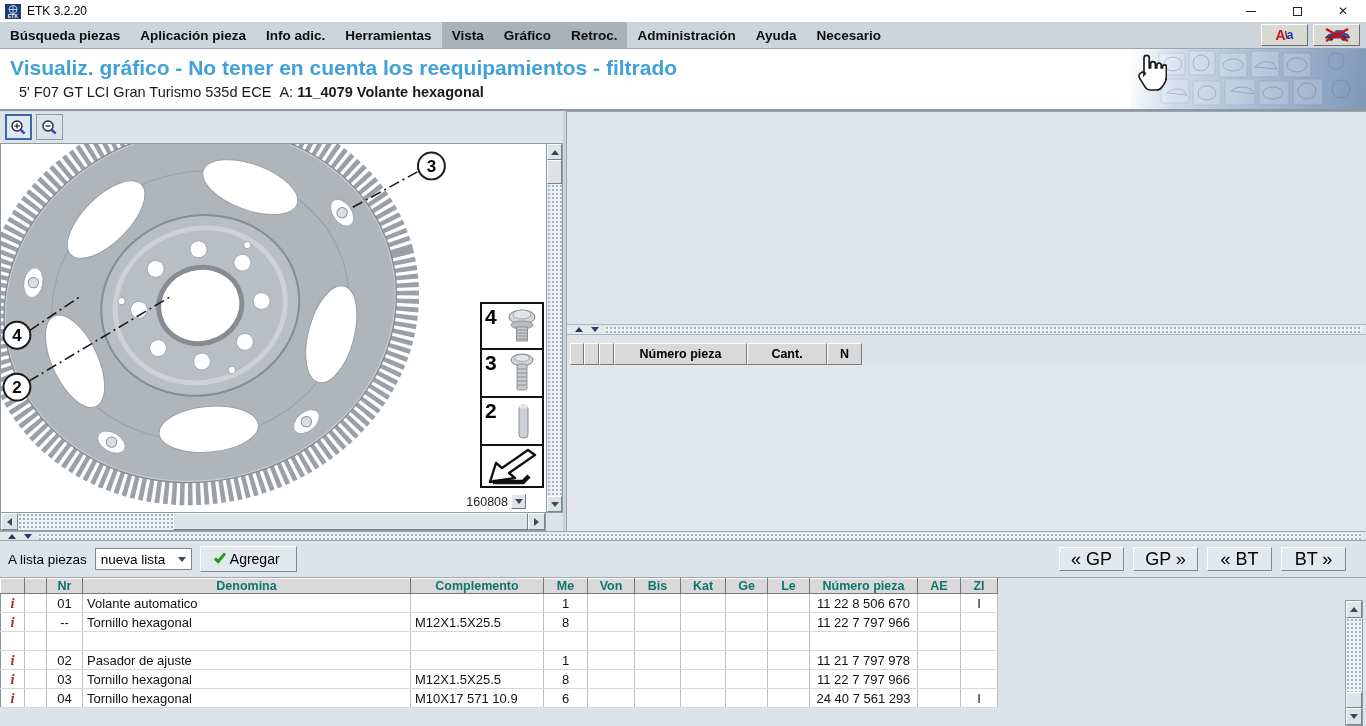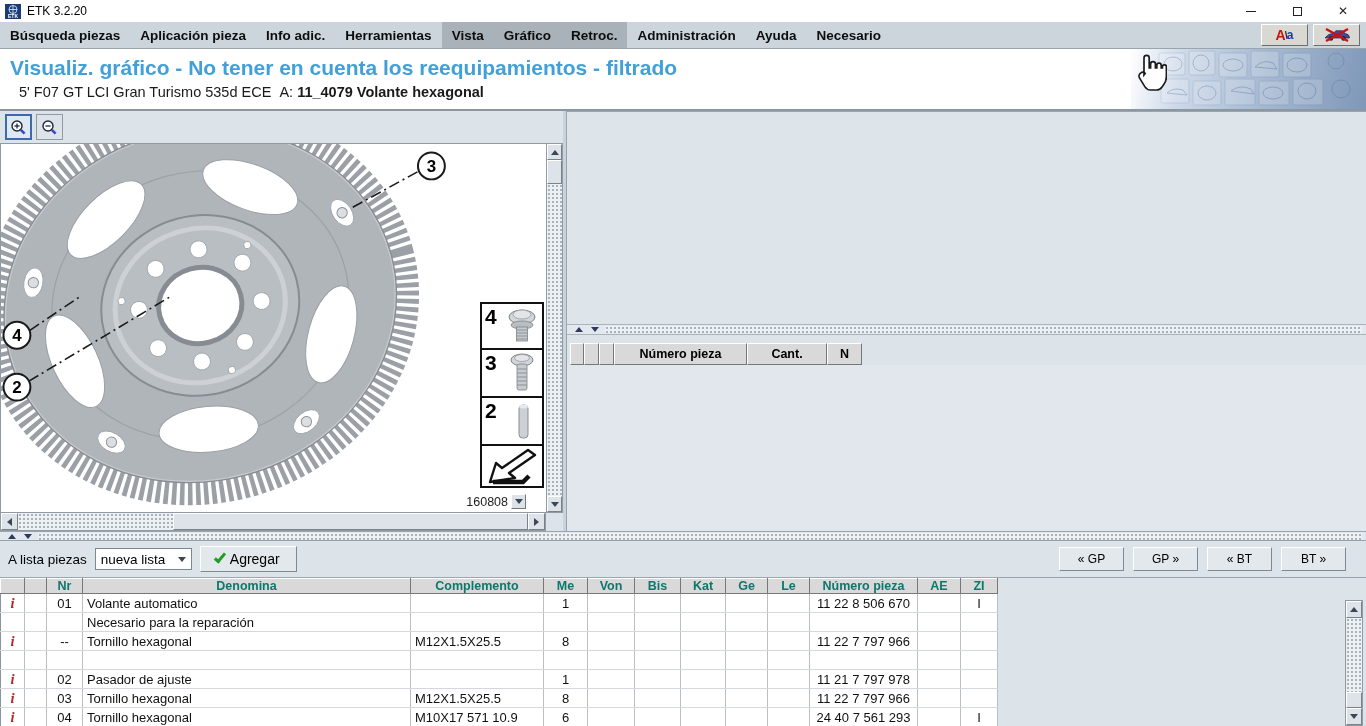--- a/index.html
+++ b/index.html
@@ -98,21 +98,21 @@
   .main-split .strip { flex:1; height:7px; margin-right:4px; }
 
   
   .list-toolbar { height:37px; flex:none; background:#dce4ea; border-bottom:1px solid #9aa5ae; display:flex; align-items:center; padding:0 8px; gap:8px; font-size:13.5px; }
   .select { width:97px; height:22px; background:#ffffff; border:1px solid #7c8894; display:flex; align-items:center; padding:0 5px; gap:4px; }
   .select .val { flex:1; white-space:nowrap; }
   .btn { background:#e3e8ec; border:1px solid; border-color:#ffffff #7e8994 #7e8994 #ffffff; display:flex; align-items:center; justify-content:center; }
   .btn-agregar { height:26px; padding:0 16px; gap:7px; font-size:14px; }
   .check { width:6px; height:12px; border-right:3px solid #1f9e1f; border-bottom:3px solid #1f9e1f; transform:rotate(40deg); margin-top:-4px; }
   .nav { margin-left:auto; display:flex; gap:9px; padding-right:12px; }
-  .nbtn { width:65px; height:24px; font-size:12px; }
+  .nbtn { width:65px; height:24px; font-size:18px; }
 
   
   .parts-area { height:148px; flex:none; position:relative; background:#dce4ea; overflow:hidden; }
   table.parts { border-collapse:collapse; table-layout:fixed; width:997px; background:#fff; border-left:1px solid #8a949d; }
   .parts th { height:14px; background:#d9d9d9; border:1px solid; border-color:#ffffff #777777 #777777 #ffffff; font-size:12.5px; font-weight:bold; color:#0f766e; padding:0; white-space:nowrap; overflow:hidden; }
   .parts td { height:19px; border-right:1px solid #b9bfc5; border-bottom:1px solid #d4d8dc; padding:0 4px; font-size:13px; color:#111; white-space:nowrap; overflow:hidden; }
   .parts td.c-info { color:#b22828; font-family:"Liberation Serif", serif; font-style:italic; font-weight:bold; font-size:14.5px; text-align:center; padding:0; }
   .parts td.c-nr, .parts td.c-me, .parts td.c-num, .parts td.c-zi, .parts td.c-von, .parts td.c-bis { text-align:center; }
   .pt-vbar { position:absolute; right:3px; top:22px; bottom:0; width:18px; display:flex; flex-direction:column; border:1px solid #8f9aa4; }
   .pt-vbar .sbtn { height:17px; }
@@ -468,36 +468,20 @@
             <td class="c-comp"></td>
             <td class="c-me">1</td>
             <td class="c-von"></td>
             <td class="c-bis"></td>
             <td class="c-kat"></td>
             <td class="c-ge"></td>
             <td class="c-le"></td>
             <td class="c-num">11 22 8 506 670</td>
             <td class="c-ae"></td>
             <td class="c-zi">I</td>
-          </tr>
-          <tr>
-            <td class="c-info"></td>
-            <td class="c-sel"></td>
-            <td class="c-nr"></td>
-            <td class="c-den">Necesario para la reparación</td>
-            <td class="c-comp"></td>
-            <td class="c-me"></td>
-            <td class="c-von"></td>
-            <td class="c-bis"></td>
-            <td class="c-kat"></td>
-            <td class="c-ge"></td>
-            <td class="c-le"></td>
-            <td class="c-num"></td>
-            <td class="c-ae"></td>
-            <td class="c-zi"></td>
           </tr>
           <tr>
             <td class="c-info">i</td>
             <td class="c-sel"></td>
             <td class="c-nr">--</td>
             <td class="c-den">Tornillo hexagonal</td>
             <td class="c-comp">M12X1.5X25.5</td>
             <td class="c-me">8</td>
             <td class="c-von"></td>
             <td class="c-bis"></td>

